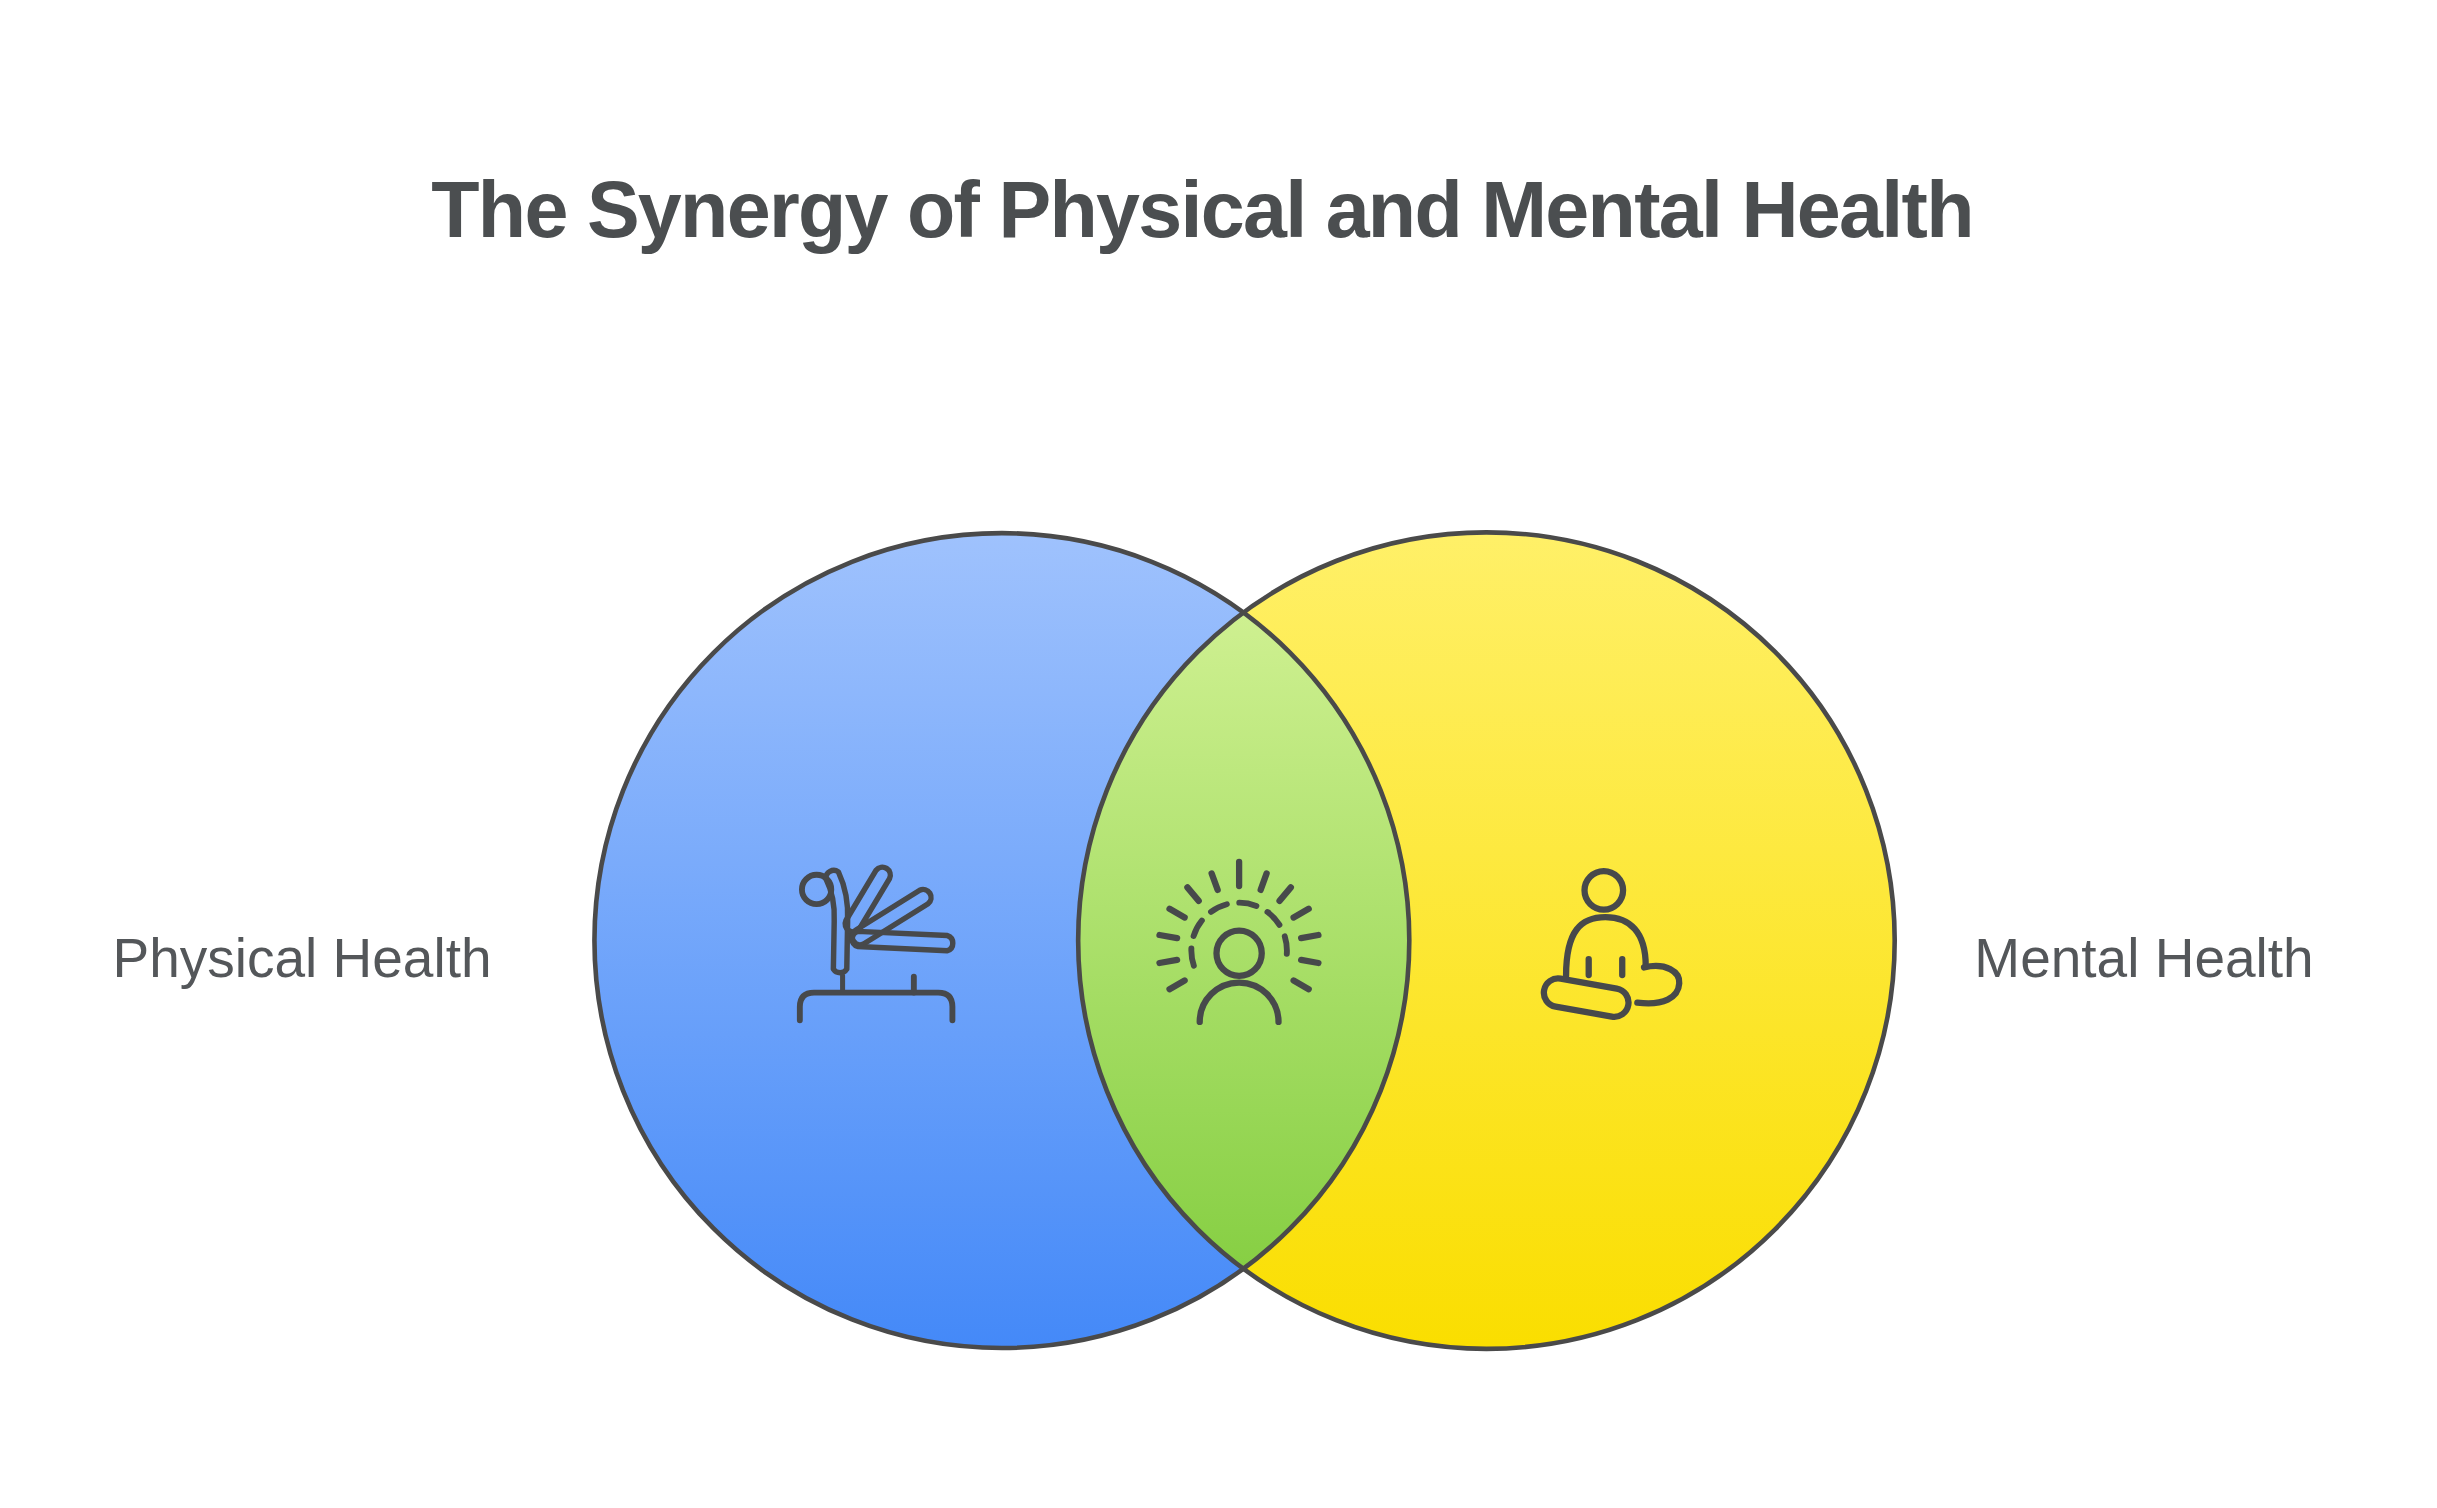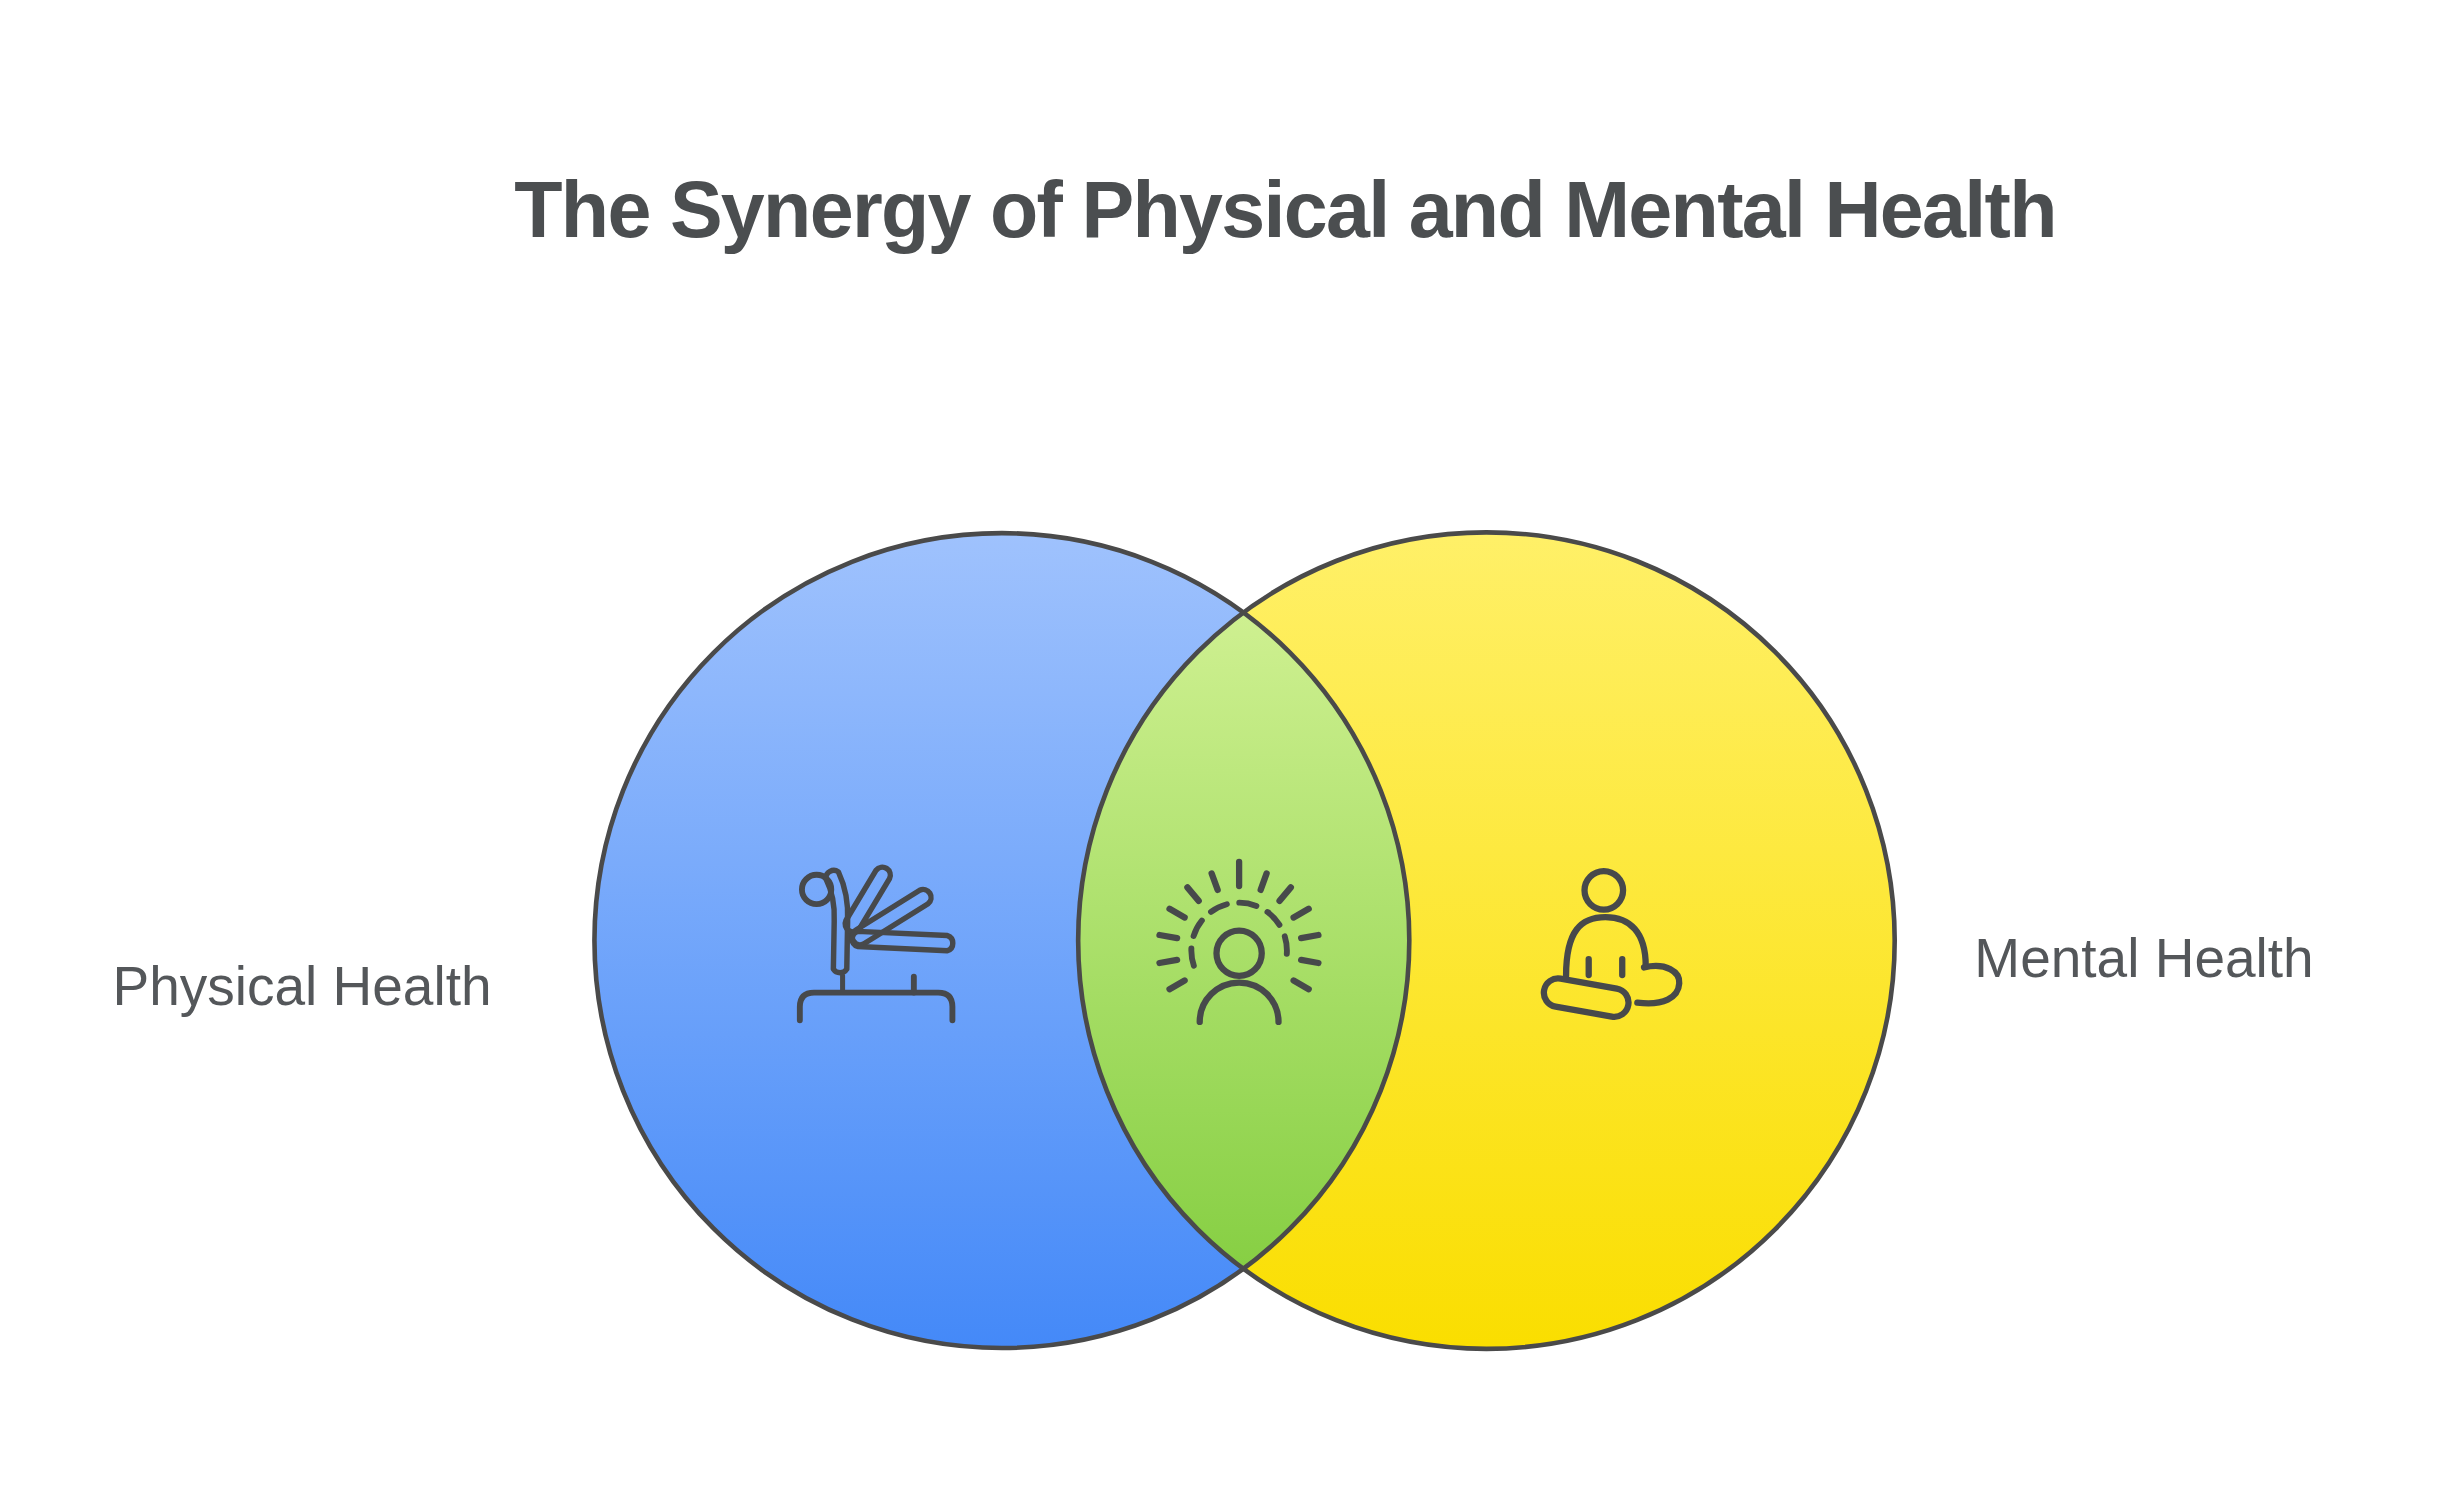--- a/index.html
+++ b/index.html
@@ -7,38 +7,38 @@
     position:relative;
     width:2438px;
     height:1509px;
     background:#ffffff;
     overflow:hidden;
     font-family:"Liberation Sans", sans-serif;
   }
   .stage svg{position:absolute;left:0;top:0;}
   .page-title{
     position:absolute;
-    left:1285px; top:170px;
+    left:1202px; top:170px;
     transform:translateX(-50%);
     font-size:79px; font-weight:700;
     letter-spacing:-1.7px;
     line-height:1;
     color:#4B4E50;
     white-space:nowrap;
   }
   .zone-label{
     position:absolute;
     transform:translate(-50%,-50%);
     font-size:55px; font-weight:400;
     color:#54575A;
     line-height:1;
     white-space:nowrap;
   }
   .label-holistic{left:1253px; top:462px;}
-  .label-physical{left:302px;  top:958px;margin-top:28px;}
+  .label-physical{left:302px;  top:958px;}
   .label-mental{left:2144px; top:958px;text-align:right;}
 </style>
 </head>
 <body>
 
 <div class="stage">
 
   <svg width="2438" height="1509" viewBox="0 0 2908 1800">
     <defs>
       <linearGradient id="gBlue" gradientUnits="userSpaceOnUse" x1="0" y1="636" x2="0" y2="1608">

